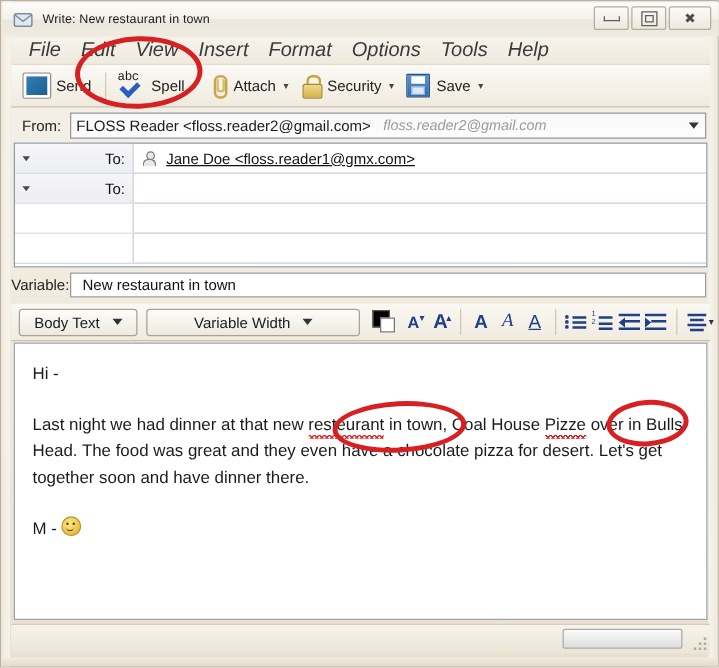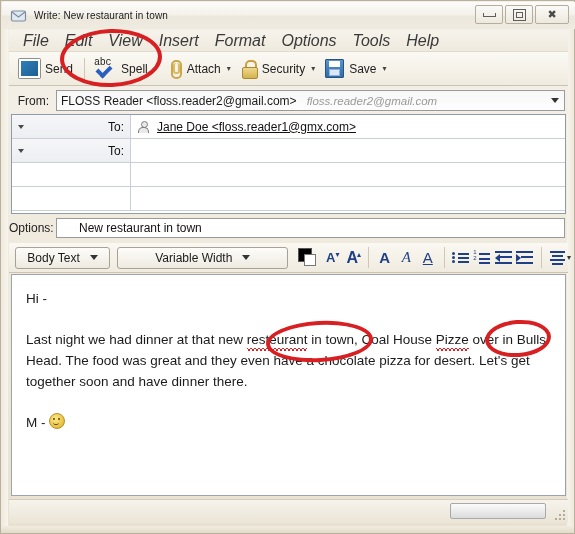--- a/index.html
+++ b/index.html
@@ -89,40 +89,40 @@
   #from-box{flex:1;height:21px;margin-right:3px;background:linear-gradient(to bottom,#f7f7f7,#fdfdfd);
     border:1px solid #9a9a9a;display:flex;align-items:center;box-sizing:border-box;padding:0 4px;position:relative;}
   #from-main{font-size:12px;color:#1b1b1b;white-space:nowrap;}
   #from-alt{font-size:11.5px;color:#9a9a9a;font-style:italic;margin-left:10px;white-space:nowrap;}
   #from-caret{position:absolute;right:5px;top:7px;width:0;height:0;
     border-left:4px solid transparent;border-right:4px solid transparent;border-top:5px solid #333;}
 
   #addr-pane{position:absolute;left:10px;top:113px;width:555px;height:100px;
     background:#ffffff;border:1px solid #8f9bab;box-sizing:border-box;overflow:hidden;}
   .addr-row{display:flex;height:24px;border-bottom:1px solid #c8cfd8;box-sizing:border-box;}
-  .addr-type{width:119px;background:linear-gradient(to bottom,#f6f6f8,#eceef2);
+  .addr-type{width:95px;background:linear-gradient(to bottom,#f6f6f8,#eceef2);
     border-right:1px solid #c8cfd8;display:flex;align-items:center;box-sizing:border-box;
     padding:0 6px;justify-content:space-between;}
   .addr-type.blank{background:#ffffff;}
   .addr-caret{width:0;height:0;border-left:3px solid transparent;border-right:3px solid transparent;
     border-top:4px solid #4a4a4a;}
   .addr-to{font-size:12px;color:#111;}
   .addr-val{flex:1;display:flex;align-items:center;padding-left:7px;box-sizing:border-box;}
   .person{width:11px;height:12px;position:relative;flex:0 0 auto;margin-right:8px;}
   .person:before{content:"";position:absolute;left:3px;top:0;width:5px;height:5px;
     border:1px solid #7b7b7b;border-radius:50%;background:#e9e9e9;}
   .person:after{content:"";position:absolute;left:0;top:6px;width:9px;height:5px;
     border:1px solid #7b7b7b;border-bottom:none;border-radius:5px 5px 0 0;background:#e9e9e9;}
   .addr-text{font-size:12px;color:#111;white-space:nowrap;text-decoration:underline;}
 
   
   #subject-row{position:absolute;left:8px;top:215px;width:559px;height:24px;
     display:flex;align-items:center;}
   #subject-box{flex:1;height:20px;margin-right:3px;background:#ffffff;border:1px solid #9a9a9a;
-    display:flex;align-items:center;padding:0 22px;box-sizing:border-box;}
+    display:flex;align-items:center;padding:0 9px;box-sizing:border-box;}
   #subject-val{font-size:12px;color:#111;}
 
   
   #fmtbar{position:absolute;left:8px;top:242px;width:559px;height:30px;
     background:linear-gradient(to bottom,#faf8f2,#f0ebdf);
     display:flex;align-items:center;padding-left:6px;box-sizing:border-box;
     border-bottom:1px solid #ccc4b2;}
   .combo{height:22px;border:1px solid #a8a296;border-radius:3px;
     background:linear-gradient(to bottom,#fdfcfa,#eeeae0);
     display:flex;align-items:center;justify-content:center;
@@ -313,21 +313,21 @@
       <div class="addr-type blank">
         <span class="addr-to"></span>
       </div>
       <div class="addr-val">
         <span class="addr-text"></span>
       </div>
     </div>
   </div>
 
   <div id="subject-row">
-    <span class="hdr-label">Options:</span>
+    <span class="hdr-label">Variable:</span>
     <div id="subject-box">
       <span id="subject-val">New restaurant in town</span>
     </div>
   </div>
 
   <div id="fmtbar">
 
     <div class="combo" id="combo-style">
       <span class="ctext">Body Text</span>
       <span class="ccaret"></span>

